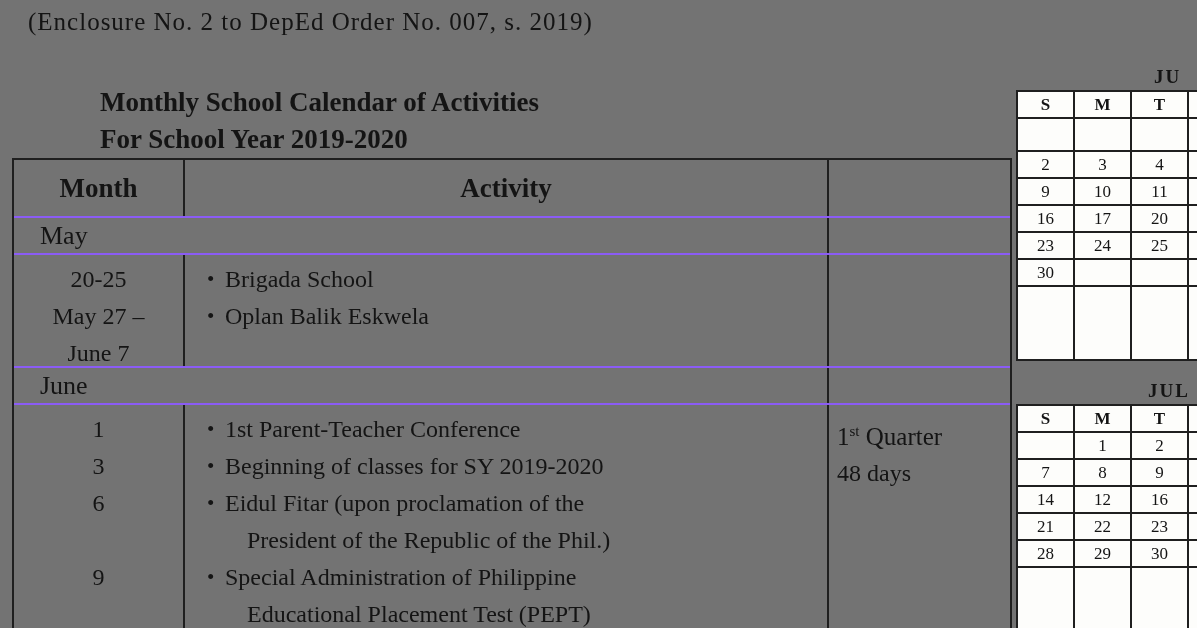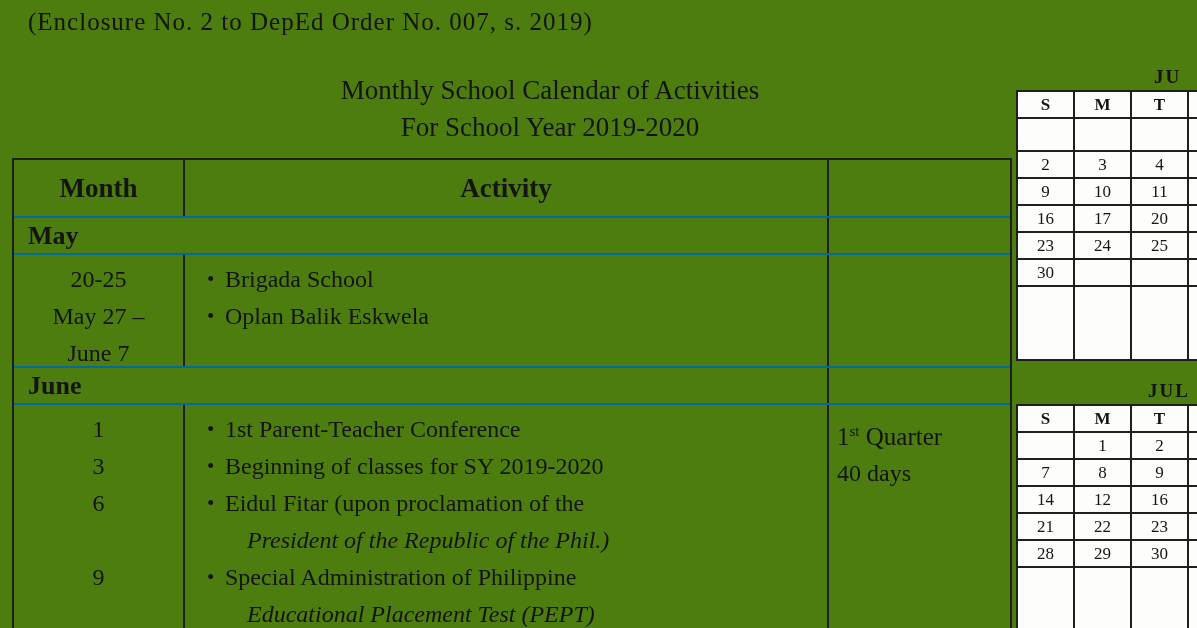--- a/index.html
+++ b/index.html
@@ -1,65 +1,65 @@
 <!DOCTYPE html>
 <html><head>
 <meta charset="utf-8">
 <style>
   * { margin:0; padding:0; box-sizing:border-box; }
   html,body { background:#e9e9e9; }
   body { font-family:"Liberation Serif", serif; }
 
   .page {
     position:relative; width:1197px; height:628px;
-    background:#4d7c0f; color:#141414; overflow:hidden;
+    background:#737373; color:#141414; overflow:hidden;
   }
 
   .enclosure {
     position:absolute; left:28px; top:8px;
     font-size:25px; letter-spacing:1px;
   }
 
   .doc-title {
-    position:absolute; left:100px; top:72px; width:900px;
-    text-align:center; font-weight:normal; font-size:27px; line-height:37px;
+    position:absolute; left:100px; top:84px; width:900px;
+    text-align:left; font-weight:bold; font-size:27px; line-height:37px;
   }
 
   
   .mtable {
     position:absolute; left:12px; top:158px; width:1000px;
     border:2px solid #1f1f1f;
   }
-  .trow { display:flex; border-bottom:2px solid #0369a1; }
+  .trow { display:flex; border-bottom:2px solid #8b5cf6; }
   .trow:last-child { border-bottom:none; }
   .c { border-right:2px solid #1f1f1f; }
   .c:last-child { border-right:none; }
   .c1 { width:171px; }
   .c2 { flex:1; }
   .c3 { width:181px; }
   .cmerge { flex:1; }
 
   .header-row { height:58px; }
   .th {
     display:flex; align-items:center; justify-content:center;
     font-weight:bold; font-size:27px;
   }
   .month-row { height:37px; }
   .month-label {
     display:flex; align-items:center;
-    font-weight:bold; font-size:26px; padding-left:14px;
+    font-weight:normal; font-size:26px; padding-left:26px;
   }
   .may-data { height:113px; }
   .june-data { height:260px; }
 
   .dates { text-align:center; font-size:24px; line-height:37px; padding-top:6px; }
   .acts  { font-size:24px; line-height:37px; padding-top:6px; }
   .aline { display:flex; }
   .bullet { width:40px; padding-left:22px; font-size:21px; line-height:37px; }
-  .aline.cont .atext { padding-left:40px;font-style:italic; }
+  .aline.cont .atext { padding-left:40px; }
   .cont-pad { width:22px; }
 
   .quarter { padding:8px 4px 0 8px; }
   .qlabel { font-weight:normal; font-size:25px; line-height:36px; }
   .qlabel sup { font-size:15px; }
   .qdays { font-size:24px; line-height:37px; }
 
   
   .cal { position:absolute; left:1016px; width:420px; }
   .cal1 { top:66px; }
@@ -158,21 +158,21 @@
           <span class="bullet">•</span>
           <span class="atext">Special Administration of Philippine</span>
         </div>
         <div class="aline cont">
           <span class="cont-pad"></span>
           <span class="atext">Educational Placement Test (PEPT)</span>
         </div>
       </div>
       <div class="c c3 quarter">
         <div class="qlabel"><span>1</span><sup>st</sup><span> Quarter</span></div>
-        <div class="qdays">40 days</div>
+        <div class="qdays">48 days</div>
       </div>
     </div>
   </div>
 
   <div class="cal cal1">
     <div class="cal-title">JU</div>
     <div class="cal-grid">
       <div class="cal-row">
         <div class="cal-cell ch">S</div>
         <div class="cal-cell ch">M</div>

